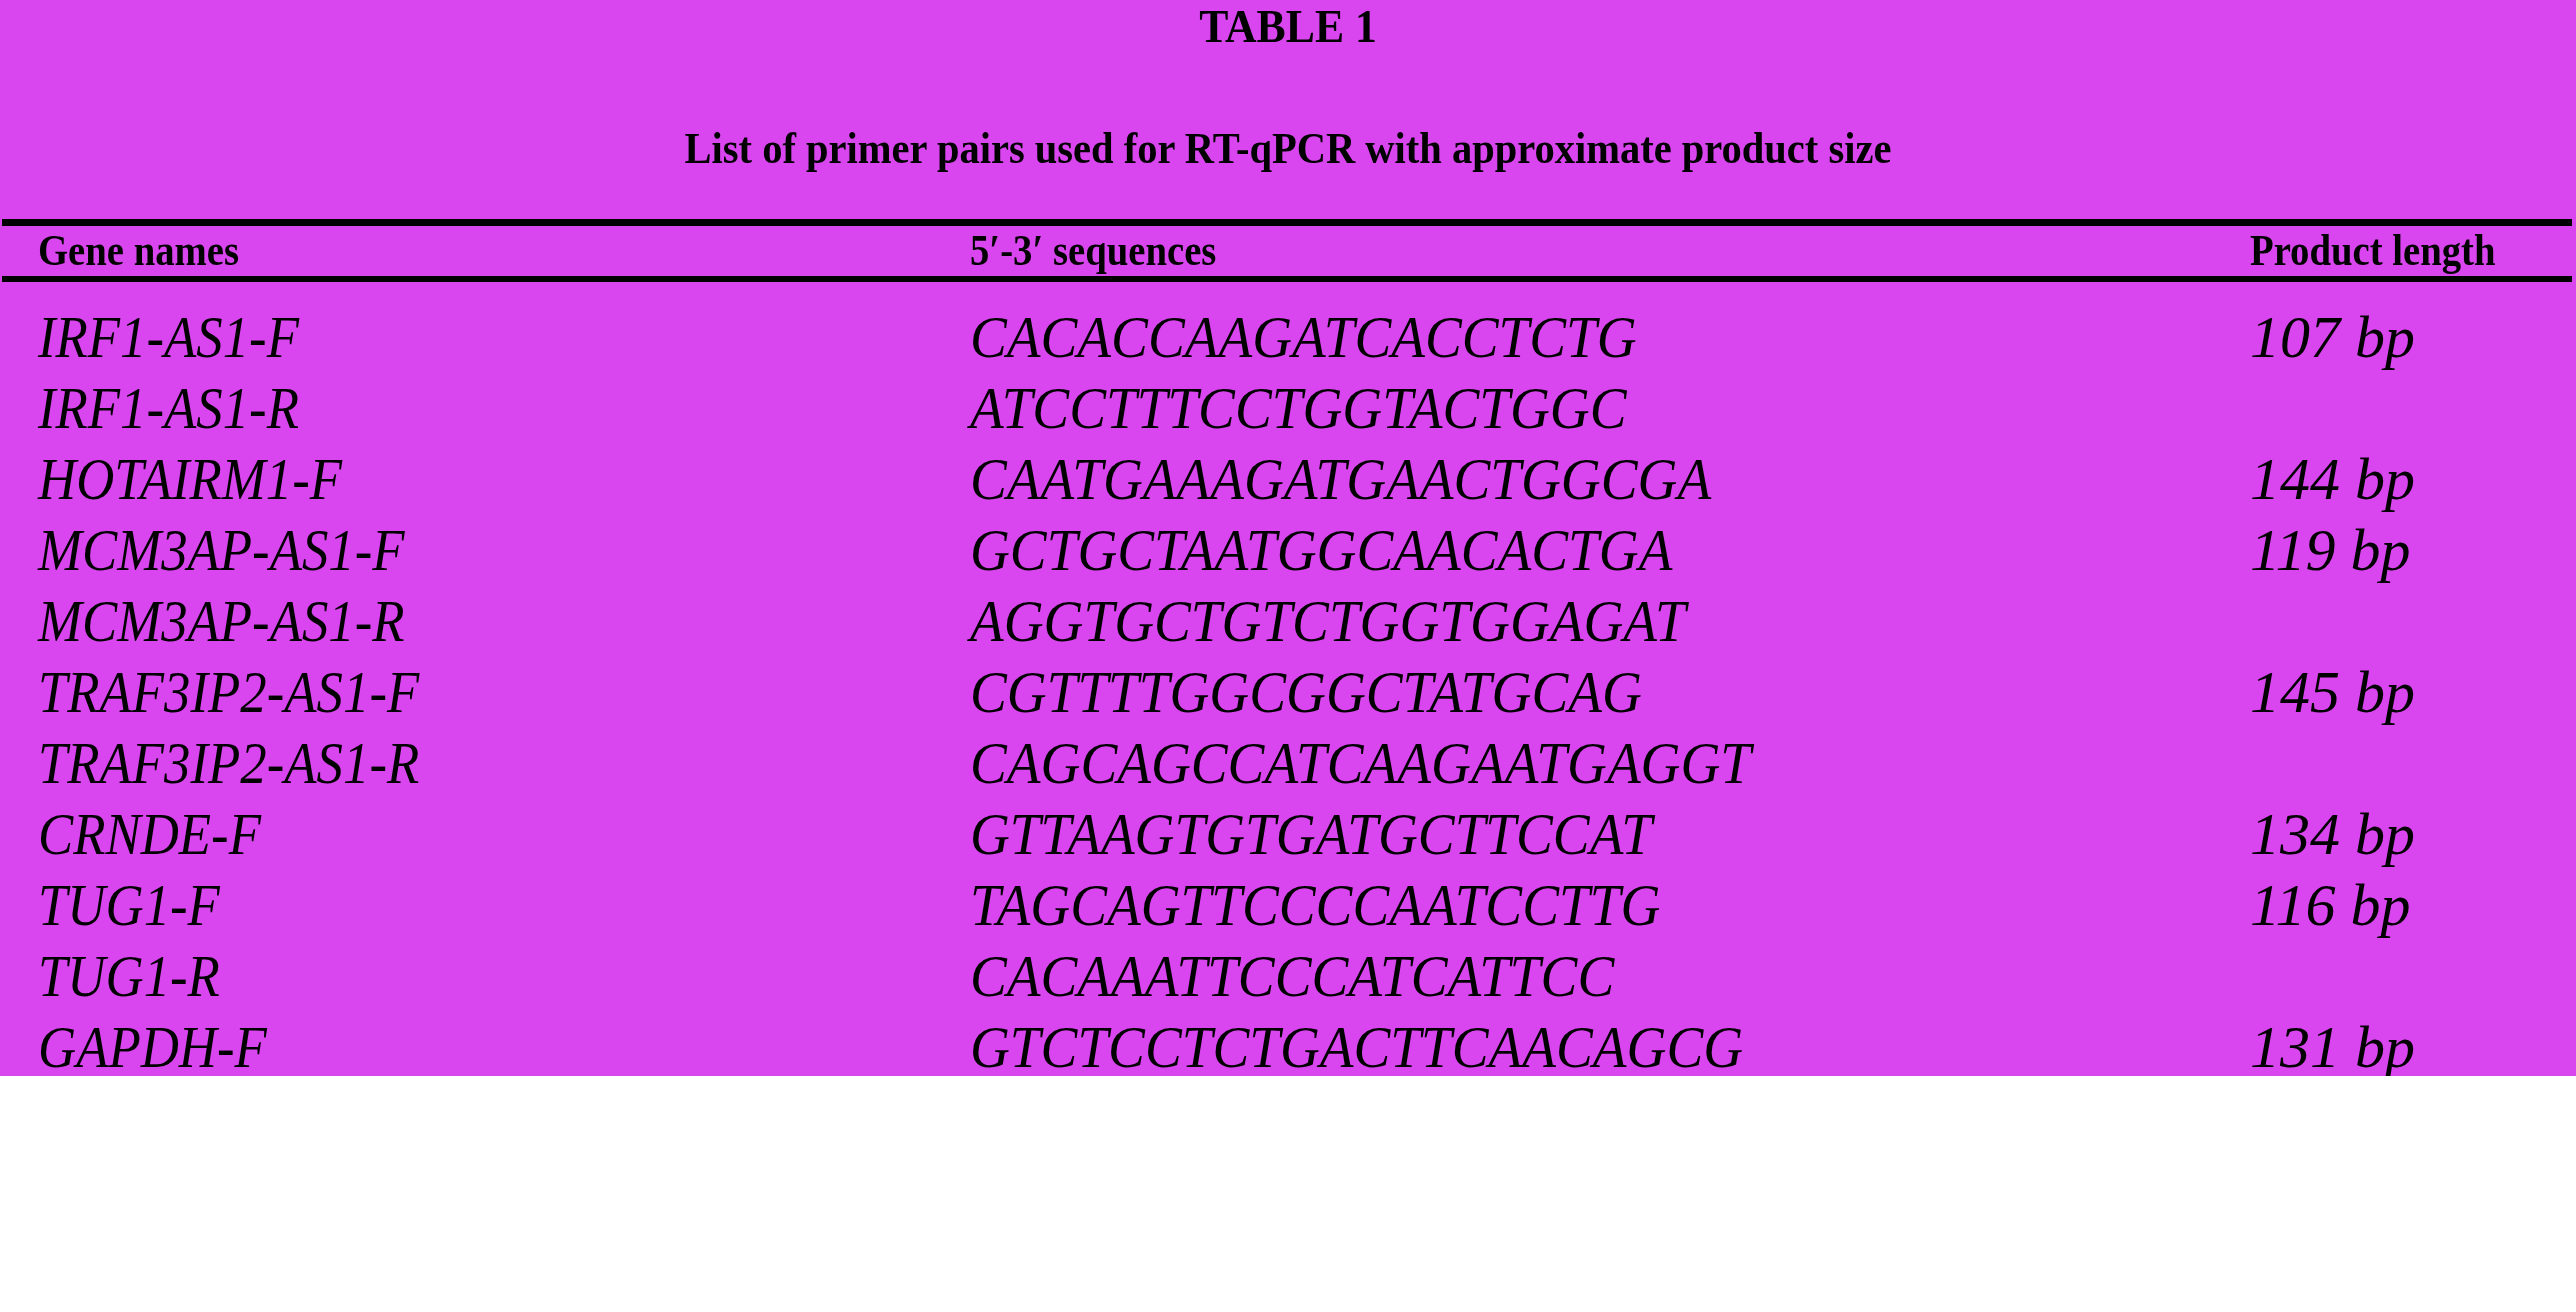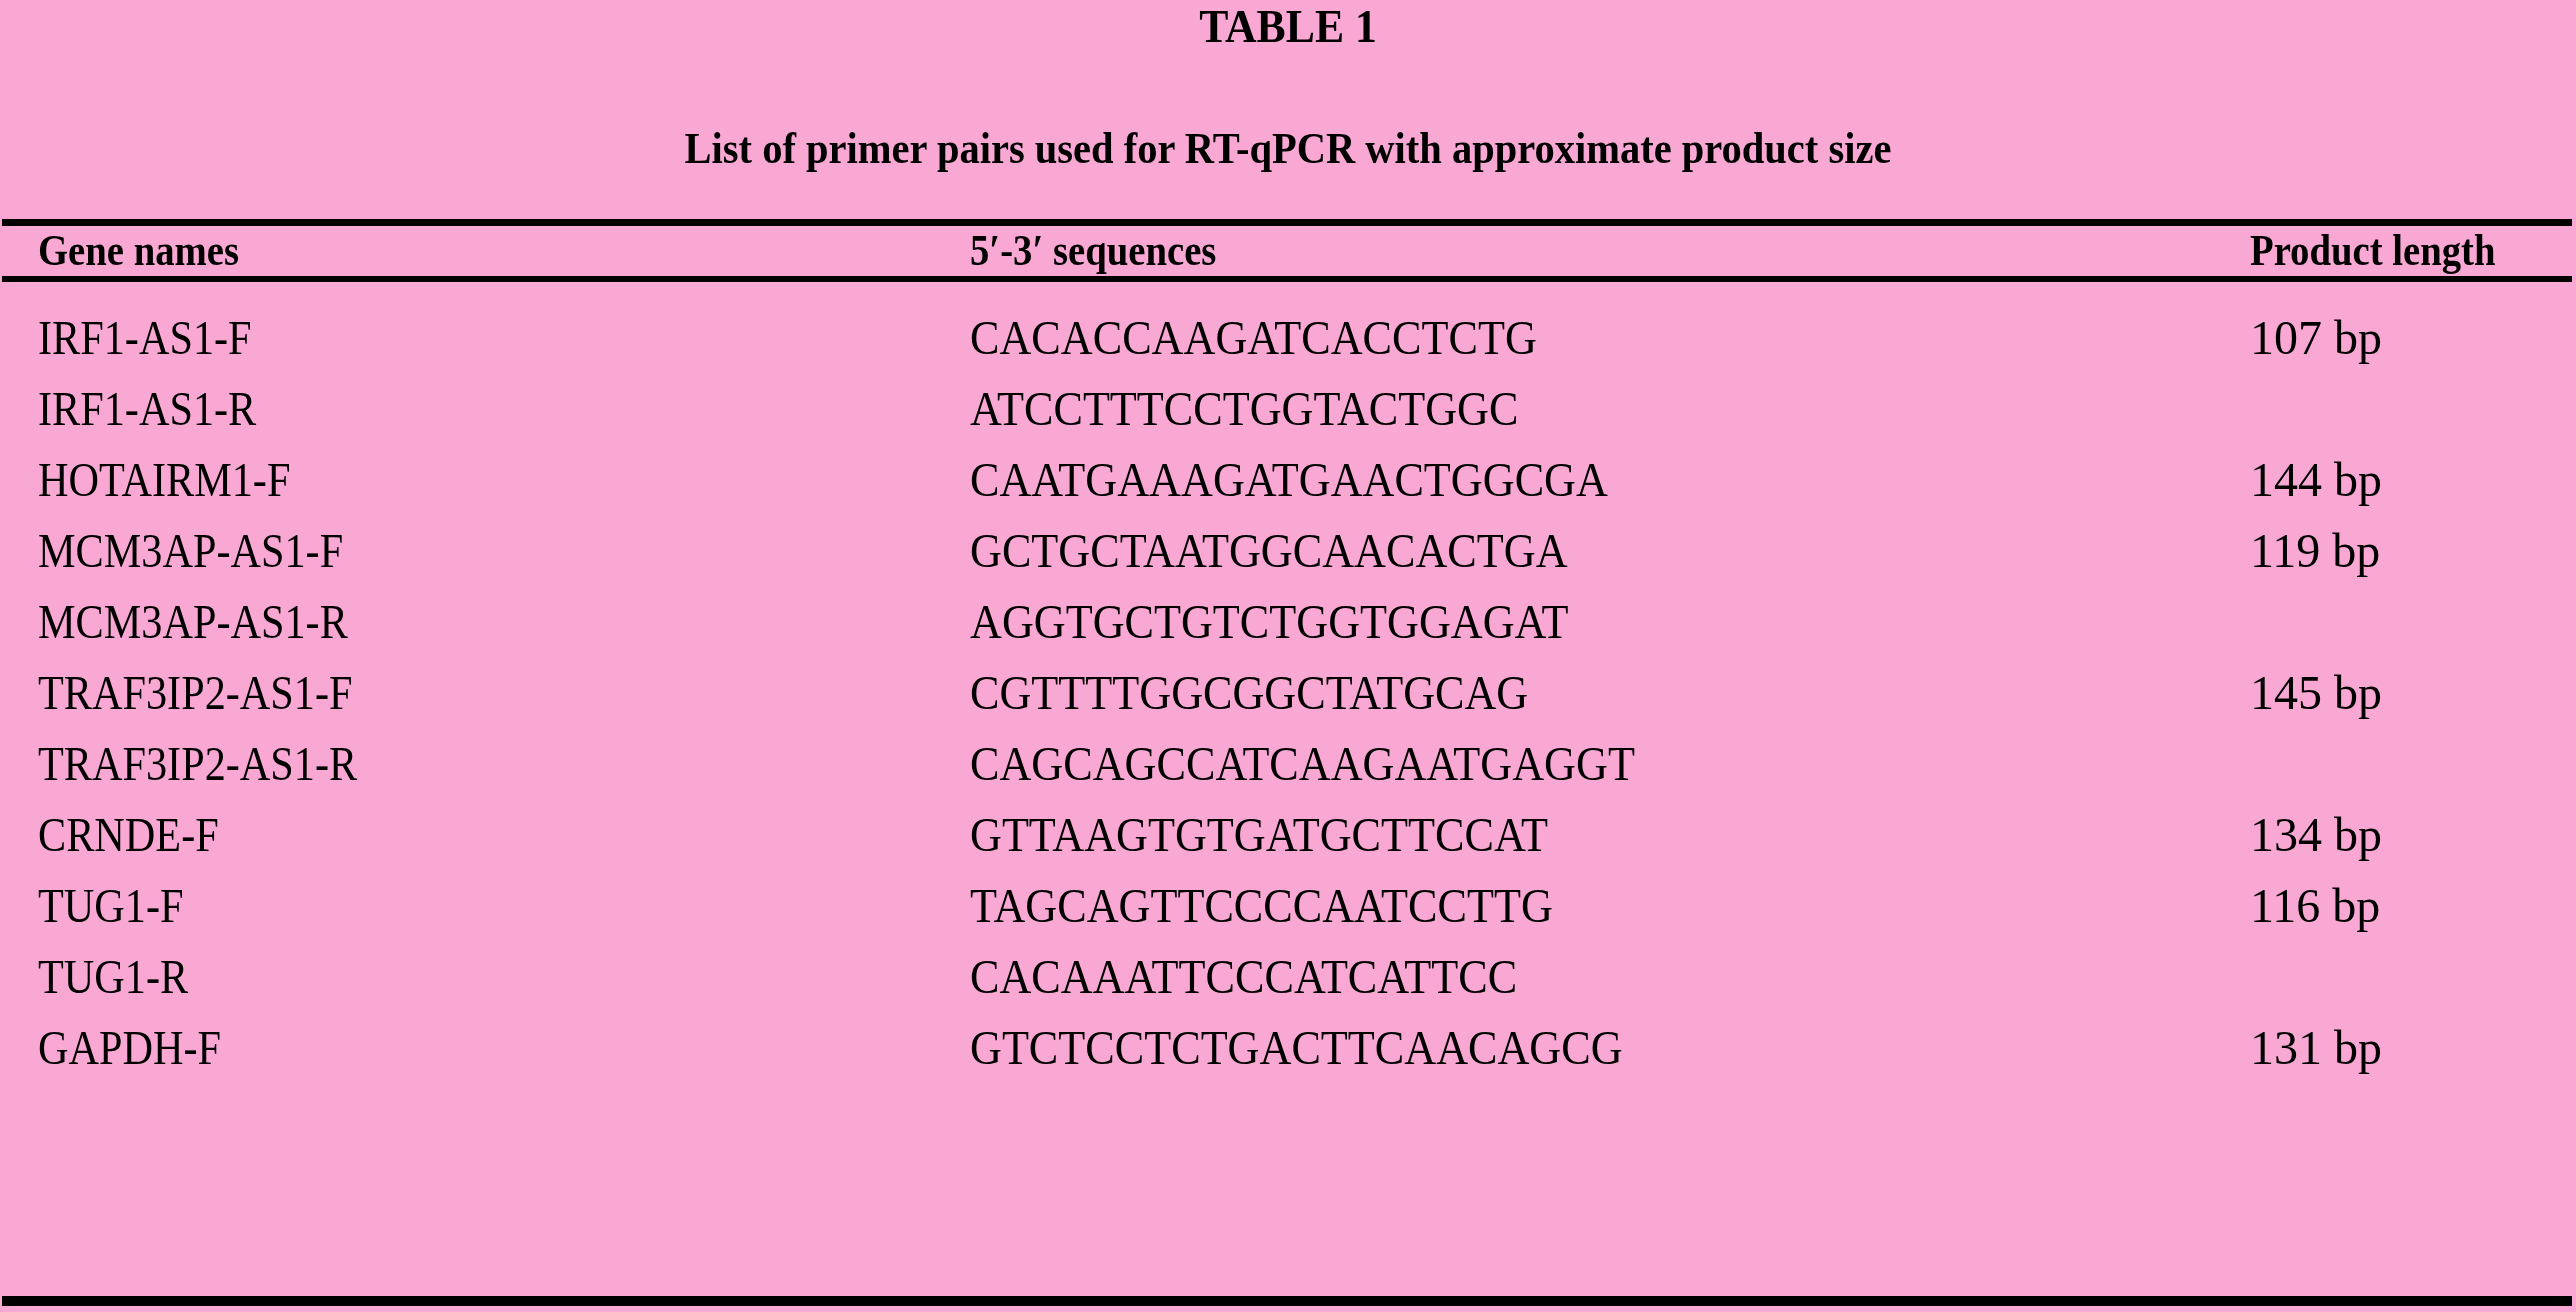--- a/index.html
+++ b/index.html
@@ -1,20 +1,20 @@
 <!DOCTYPE html>
 <html style="font-size:9.8px"><head>
 <meta charset="utf-8">
 <style>
   html,body{margin:0;padding:0;background:#ffffff;}
   .page{
     position:relative;
     width:2576px;
-    height:1312px;
-    background:#f9a8d4;
+    height:1076px;
+    background:#d946ef;
     color:#000000;
     font-family:"Liberation Serif", serif;
     overflow:hidden;
   }
   .title{
     position:absolute;
     top:0; left:0; right:0;
     text-align:center;
     font-size:46px;
     font-weight:bold;
@@ -63,21 +63,22 @@
   .c-seq{ left:970px; }
   .c-prod{ left:2250px; }
   .tbody{
     position:absolute;
     top:302px; left:0; right:0;
   }
   .trow{
     position:relative;
     height:71px;
     line-height:71px;
-    font-size:48px;
+    font-size:60px;
+    font-style:italic;
   }
   .trow .c-gene{ transform:scaleX(0.88); }
   .trow .c-seq{ transform:scaleX(0.92); }
   .trow .c-prod{ transform:none; }
 </style>
 </head>
 <body>
 
 <div class="page">
 

